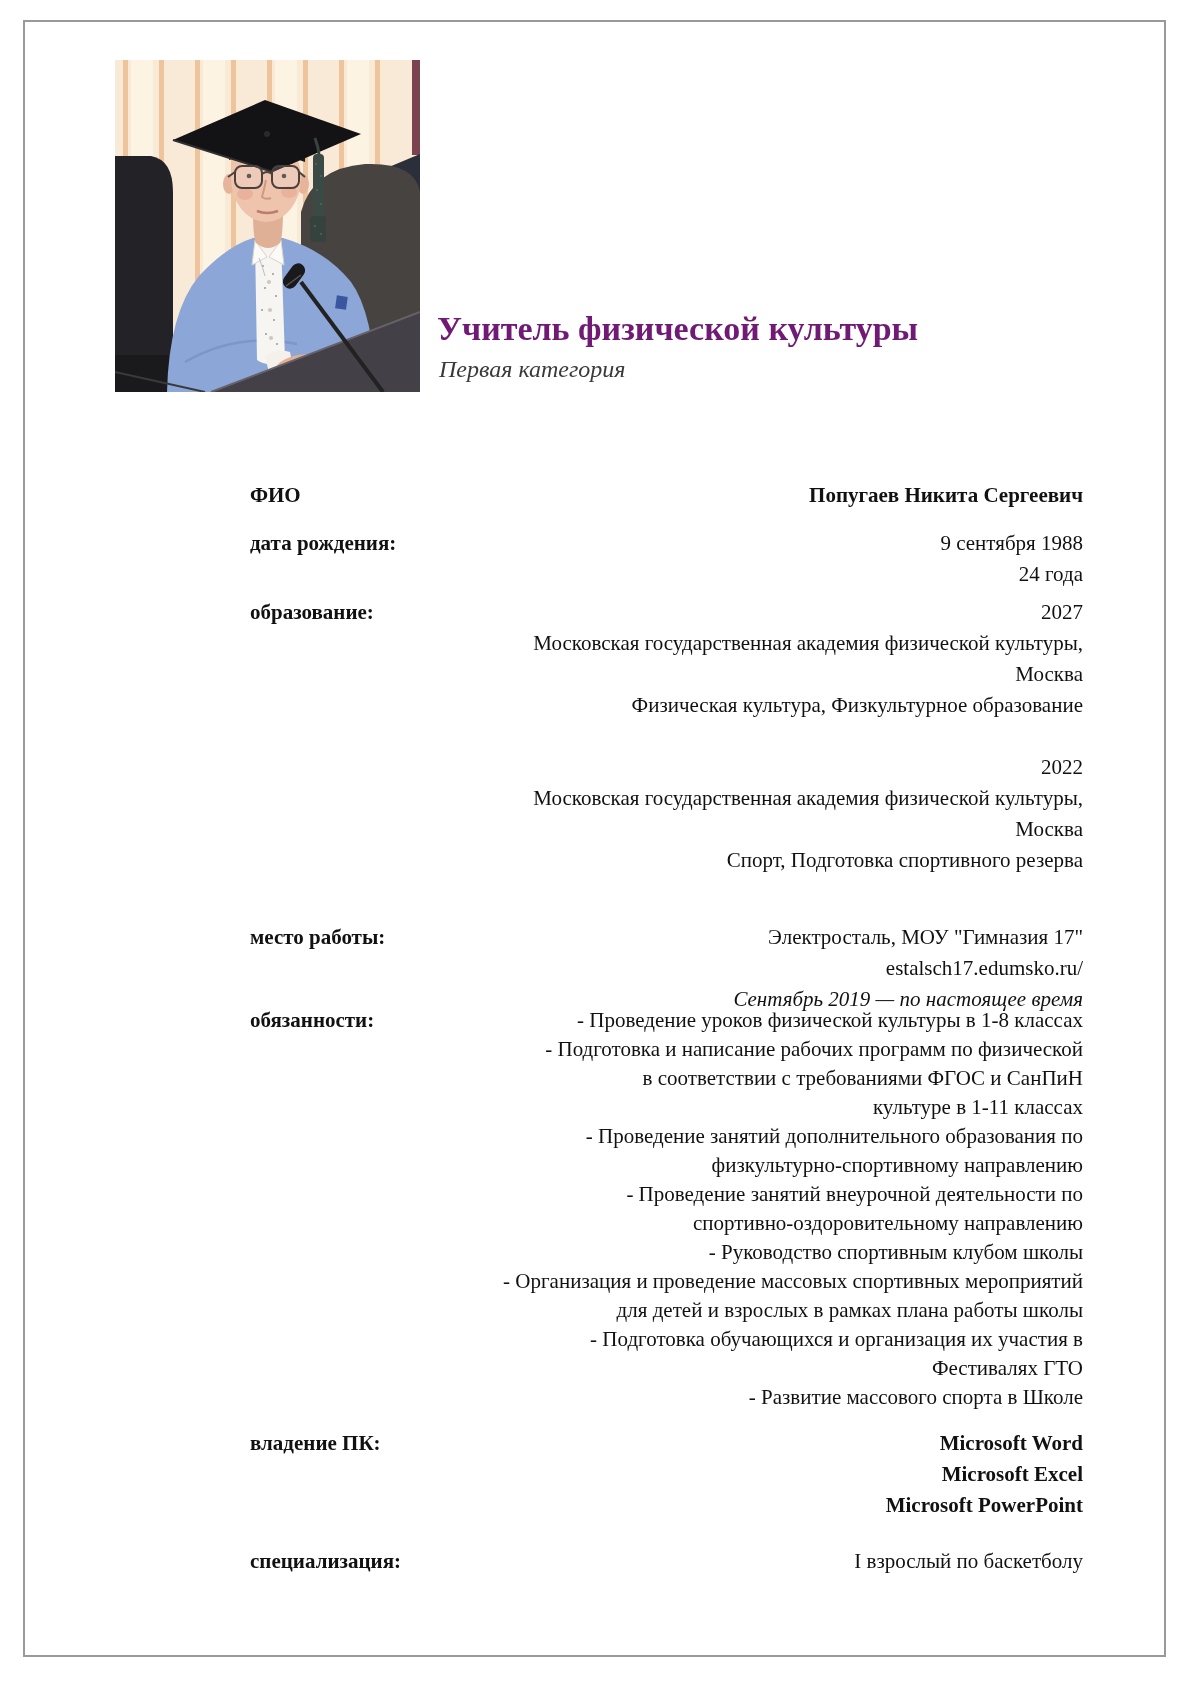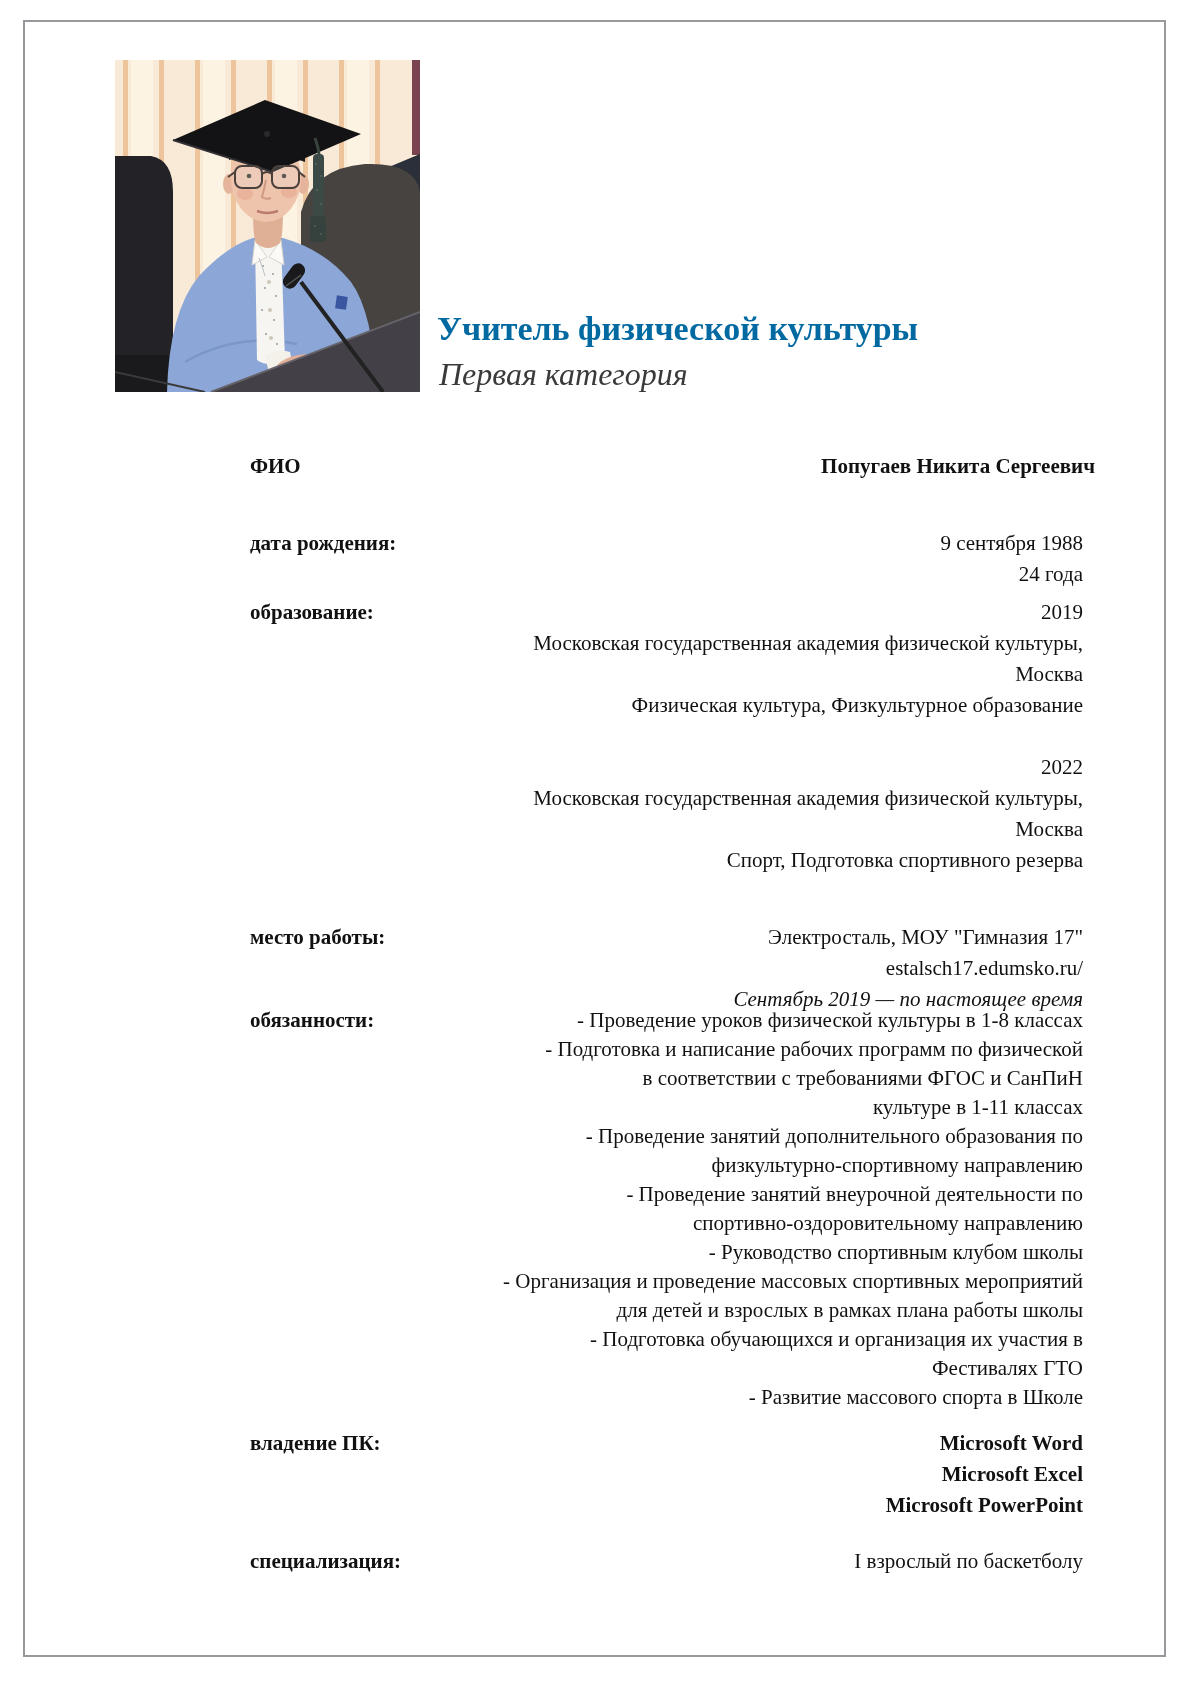--- a/index.html
+++ b/index.html
@@ -11,41 +11,41 @@
   #sheet{
     position:absolute;left:23px;top:20px;width:1143px;height:1637px;
     border:2px solid #97999c;background:#fff;box-sizing:border-box;
   }
   #photo{
     position:absolute;left:115px;top:60px;width:305px;height:332px;
   }
   #photo svg{display:block;width:100%;height:100%;}
   #page-title{
     position:absolute;left:437px;top:310px;
-    font-size:34px;font-weight:bold;color:#0369a1;white-space:nowrap;
+    font-size:34px;font-weight:bold;color:#701a75;white-space:nowrap;
   }
   #page-subtitle{
     position:absolute;left:439px;top:356px;
-    font-size:32px;font-style:italic;color:#3a3a3a;white-space:nowrap;
+    font-size:24px;font-style:italic;color:#3a3a3a;white-space:nowrap;
   }
   .row{
     position:absolute;left:250px;display:flex;align-items:flex-start;
     font-size:21px;
   }
   .row .label{
     width:193px;flex:0 0 193px;font-weight:bold;white-space:nowrap;
     line-height:31px;
   }
   .row .value{min-width:640px;}
   .line{white-space:nowrap;line-height:31px;min-height:31px;text-align:right;}
   .row.duties .label{line-height:29px;}
   .row.duties .line{line-height:29px;min-height:29px;}
   .bold{font-weight:bold;}
   .italic{font-style:italic;}
-  #row-fio{top:451px;gap:12px;}
+  #row-fio{top:480px;}
   #row-birth{top:528px;}
   #row-education{top:597px;}
   #row-work{top:882px;margin-top:40px;}
   #row-duties{top:995px;margin-top:11px;}
   #row-pc{top:1428px;}
   #row-spec{top:1546px;}
 </style>
 </head>
 <body>
 
@@ -176,21 +176,21 @@
   <div class="label">дата рождения:</div>
   <div class="value">
     <div class="line">9 сентября 1988</div>
     <div class="line">24 года</div>
   </div>
 </div>
 
 <div class="row" id="row-education">
   <div class="label">образование:</div>
   <div class="value">
-    <div class="line">2019</div>
+    <div class="line">2027</div>
     <div class="line">Московская государственная академия физической культуры,</div>
     <div class="line">Москва</div>
     <div class="line">Физическая культура, Физкультурное образование</div>
     <div class="line"></div>
     <div class="line">2022</div>
     <div class="line">Московская государственная академия физической культуры,</div>
     <div class="line">Москва</div>
     <div class="line">Спорт, Подготовка спортивного резерва</div>
   </div>
 </div>

